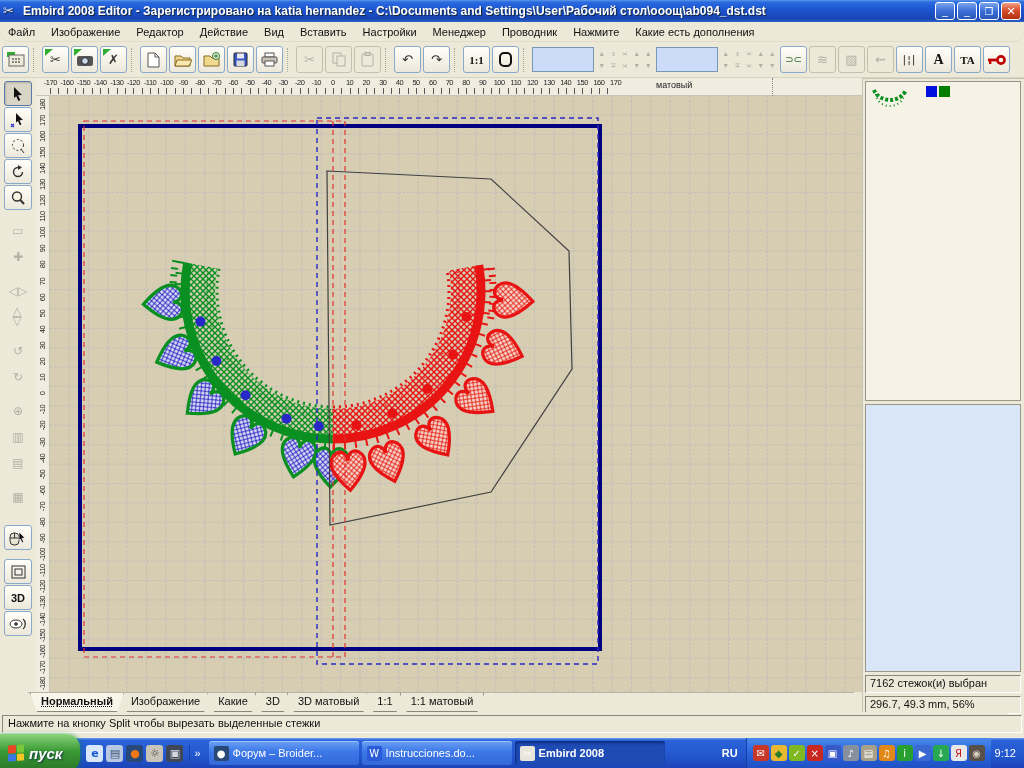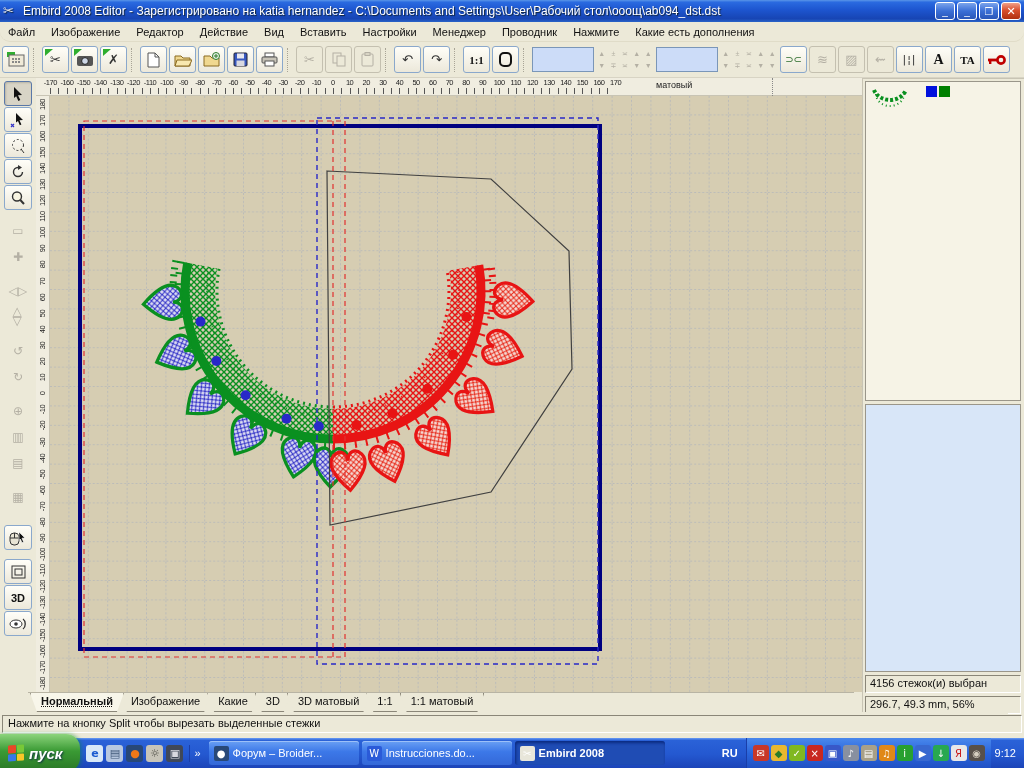--- a/index.html
+++ b/index.html
@@ -6,21 +6,21 @@
   html,body { width:1024px; height:768px; overflow:hidden; }
   body { font-family:"Liberation Sans","DejaVu Sans",sans-serif; background:#ece9d8; position:relative; }
   .abs { position:absolute; }
 
   
   #titlebar { left:0; top:0; width:1024px; height:22px;
     background:linear-gradient(180deg,#5a96e8 0%,#2a6ae0 10%,#1d55cf 45%,#1745b4 85%,#2a64c8 100%);
     display:flex; align-items:center; padding:0 3px; color:#fff; }
   #titlebar .app-icon { width:16px; height:16px; font-size:13px; line-height:16px; color:#e8e8e8;
     font-family:"DejaVu Sans",sans-serif; margin-right:4px; text-shadow:1px 1px 1px #123; }
-  #titlebar .title-text { font-size:12px; font-weight:normal; text-shadow:1px 1px 1px #123;
+  #titlebar .title-text { font-size:12px; font-weight:bold; text-shadow:1px 1px 1px #123;
     white-space:nowrap; overflow:hidden; flex:1; }
   .winbtns { display:flex; gap:2px; }
   .winbtn { width:20px; height:18px; border:1px solid #fff; border-radius:3px; font-size:10px;
     color:#fff; display:flex; align-items:center; justify-content:center;
     background:linear-gradient(180deg,#7ba4ec,#3b6fd6 50%,#2a56b8); }
   .winbtn.close { background:linear-gradient(180deg,#f0a088,#d9502e 45%,#b03010); font-size:11px; font-weight:bold; }
 
   
   #menubar { left:0; top:22px; width:1024px; height:20px; background:#ece9d8;
     display:flex; align-items:center; font-size:11px; color:#111; border-bottom:1px solid #e0dcc8;border-radius:10px; }
@@ -647,21 +647,21 @@
         <path d="M8,10 A14,12 0 0 0 36,10" fill="none" stroke="#0a9020" stroke-width="2" stroke-dasharray="1 3"></path>
       </svg>
       <span class="chips">
 
       <span class="chip" style="background: rgb(0, 16, 221);"></span>
           <span class="chip" style="background: rgb(0, 128, 0);"></span>
         </span>
     </div>
   </div>
   <div id="preview"></div>
-  <div class="infocell">4156 стежок(и) выбран</div>
+  <div class="infocell">7162 стежок(и) выбран</div>
   <div class="infocell">296.7, 49.3 mm, 56%</div>
 </div>
 
 <div class="abs" id="tabrow">
 
 <span class="vtab active">Нормальный</span>
     <span class="vtab">Изображение</span>
     <span class="vtab">Какие</span>
     <span class="vtab">3D</span>
     <span class="vtab">3D матовый</span>

